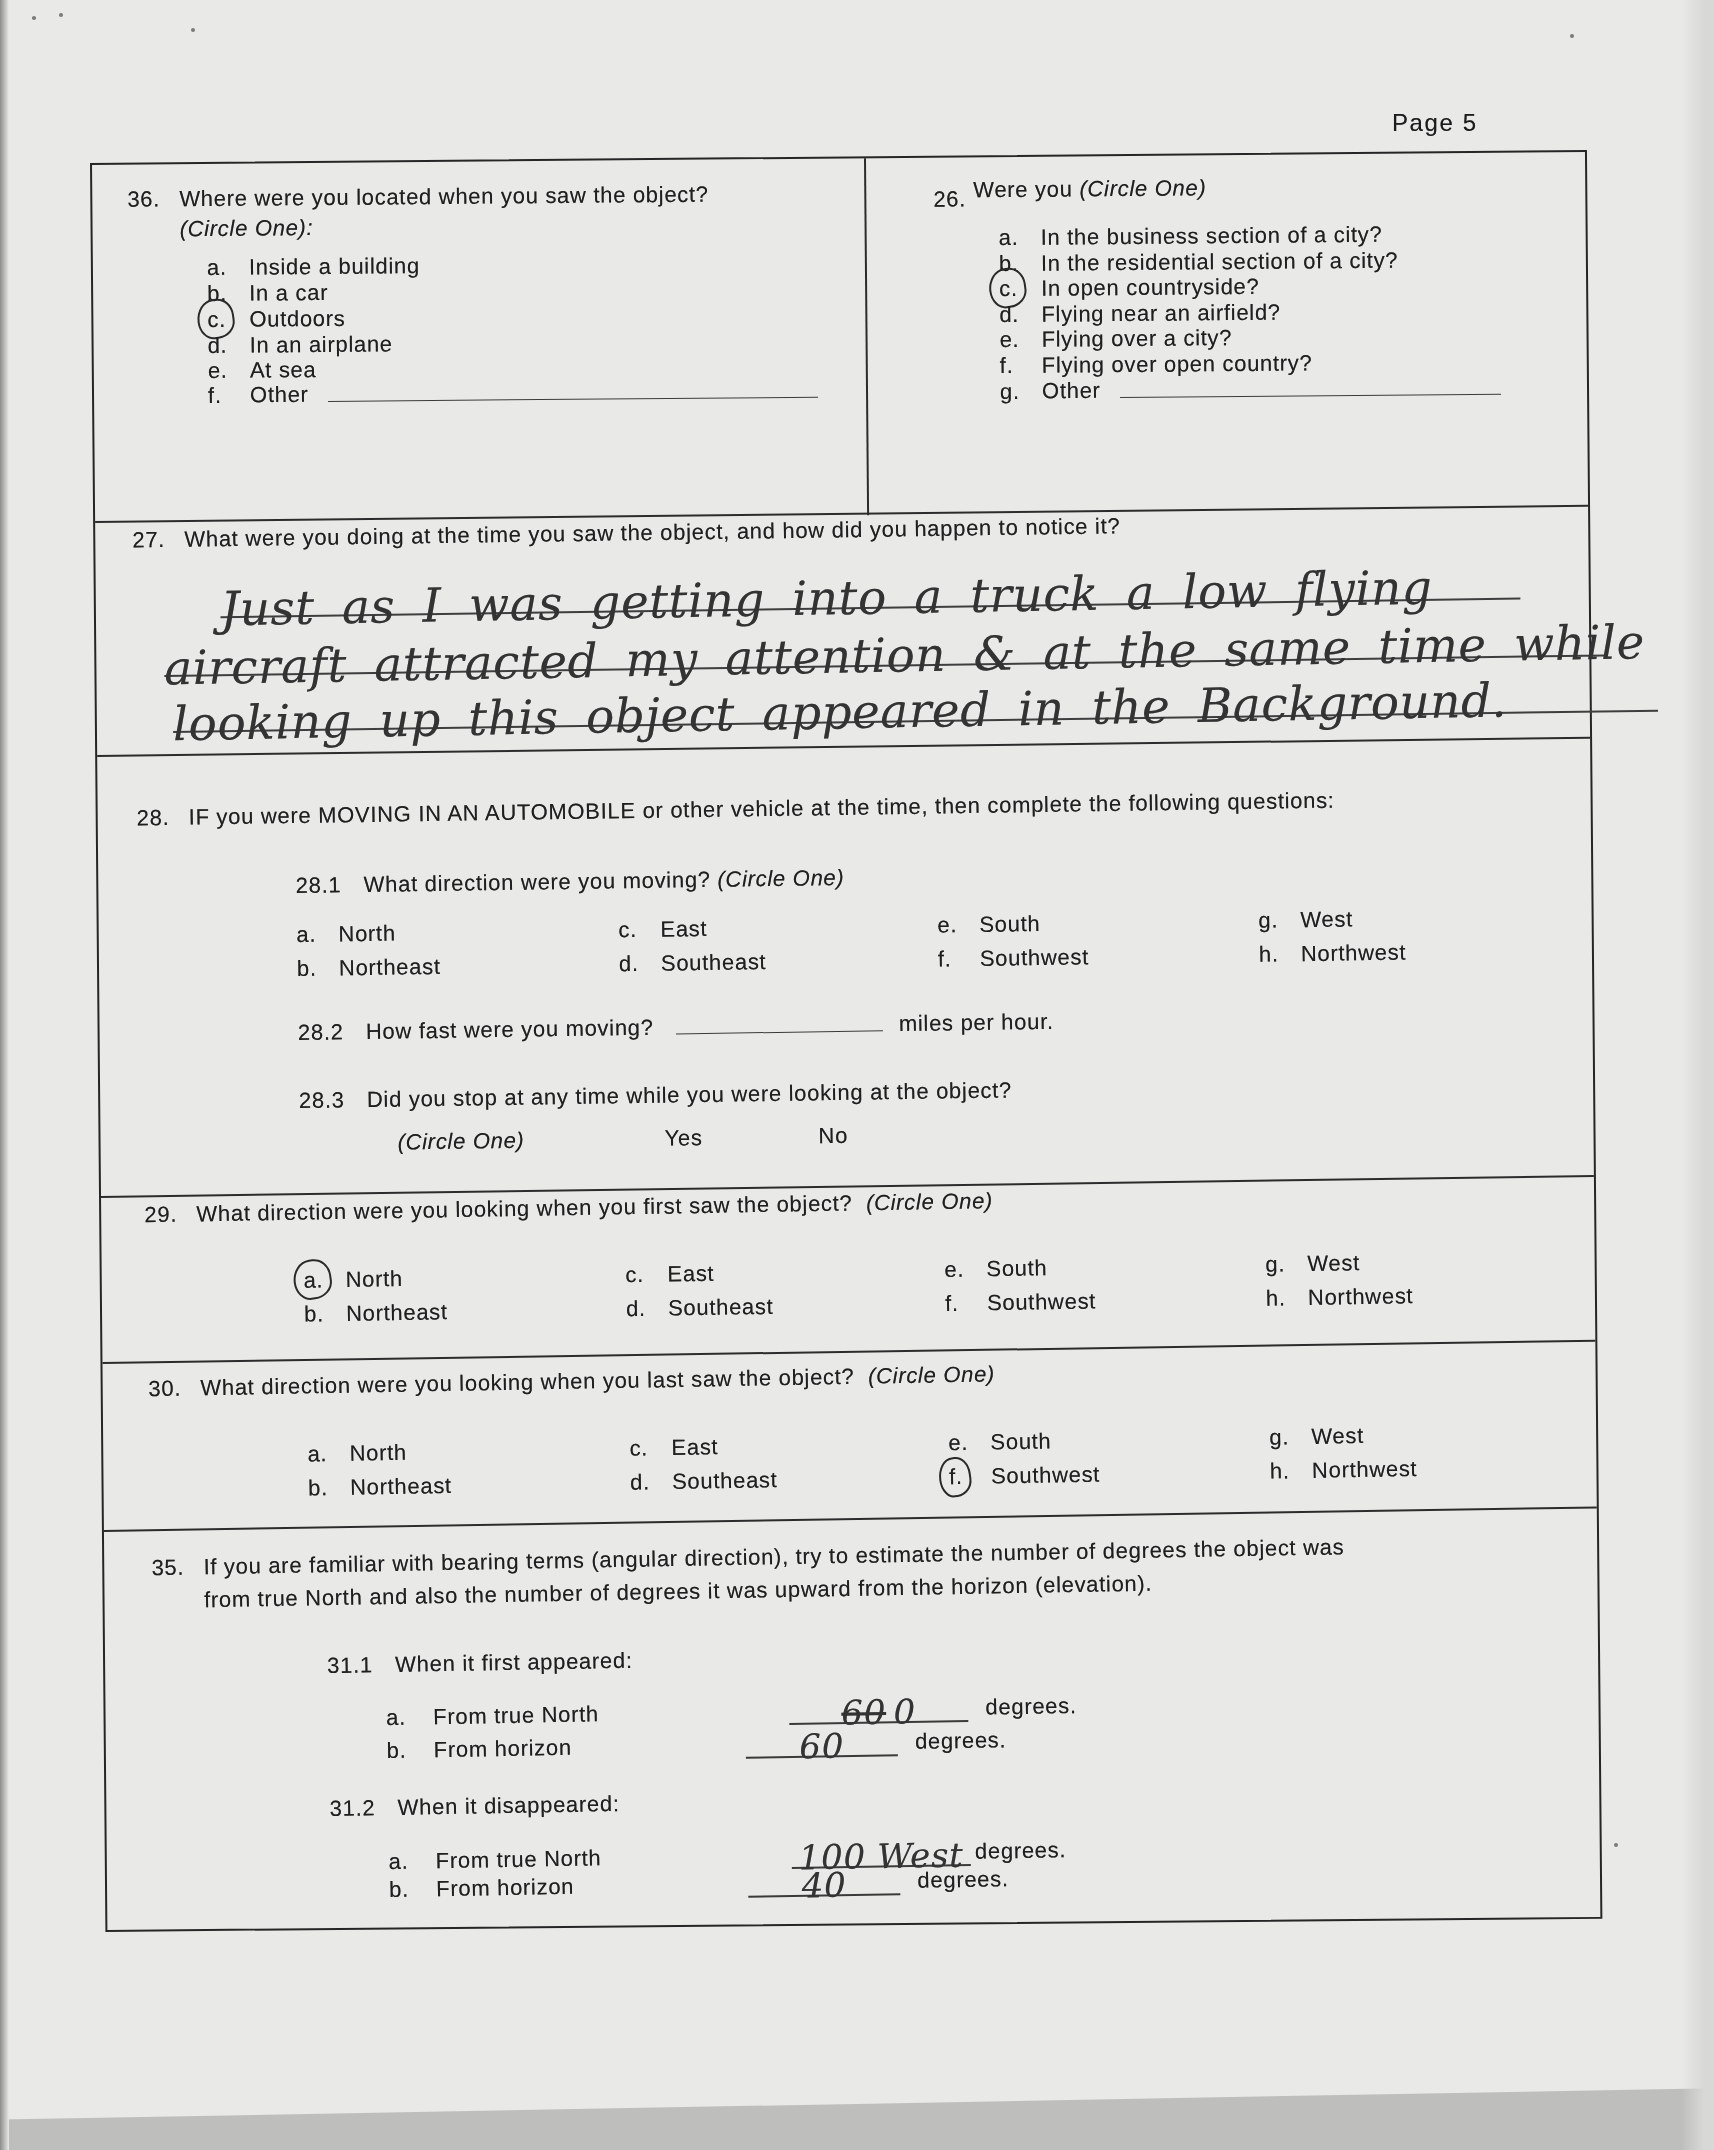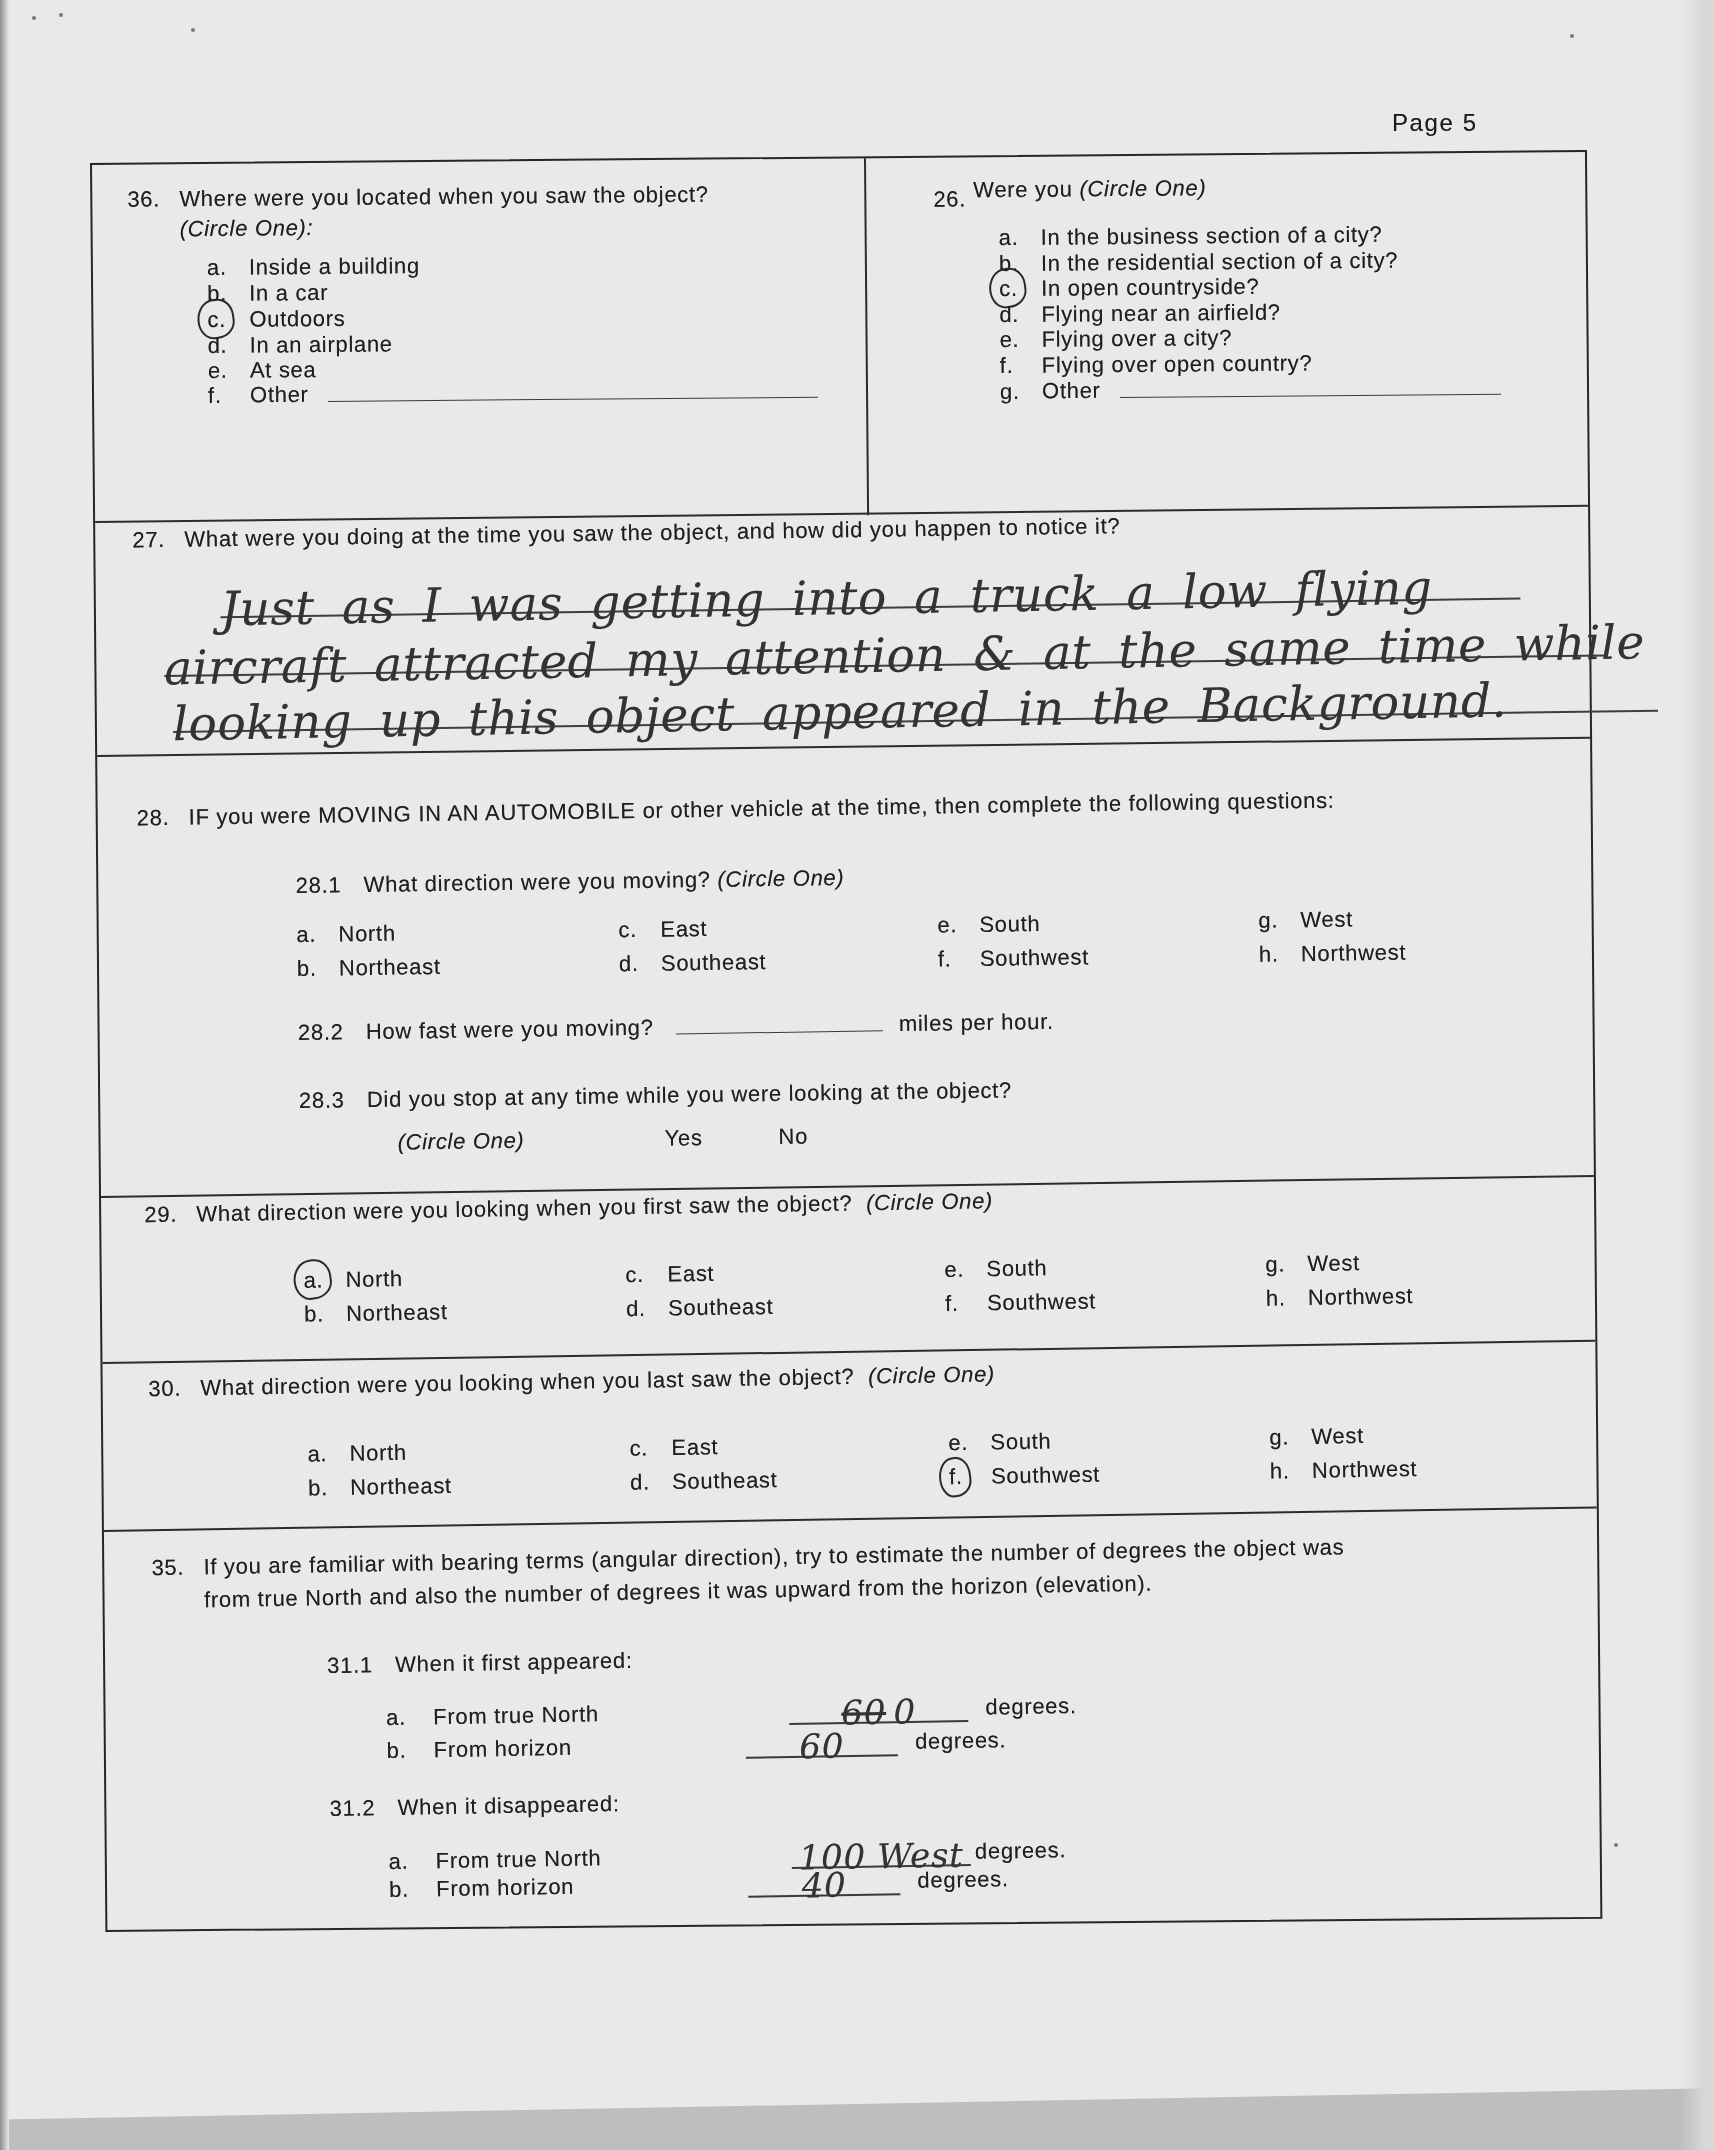--- a/index.html
+++ b/index.html
@@ -187,21 +187,21 @@
       </div>
 
       <div class="flexrow" style="left:193px;top:926px;">
         <span class="numcell">28.3</span>
         <span>Did you stop at any time while you were looking at the object?</span>
       </div>
 
       <div class="flexrow" style="left:291px;top:969px;">
         <span class="it" style="display:inline-block;width:185px;">(Circle One)</span>
         <span style="margin-left:82px;">Yes</span>
-        <span style="margin-left:76px;">No</span>
+        <span style="margin-left:116px;">No</span>
       </div>
     </div>
 
     <div class="r29">
       <div class="txt" style="left:35px;top:1038px;text-align:center;">29.</div>
       <div class="txt" style="left:87px;top:1038px;">
         <span>What direction were you looking when you first saw the object?</span>&nbsp; <span class="it">(Circle One)</span>
       </div>
       <div class="dir" style="left:193px;top:1106px;">
         <div class="dopt"><span class="olet"><span class="cl circled">a.</span></span><span>North</span></div>

